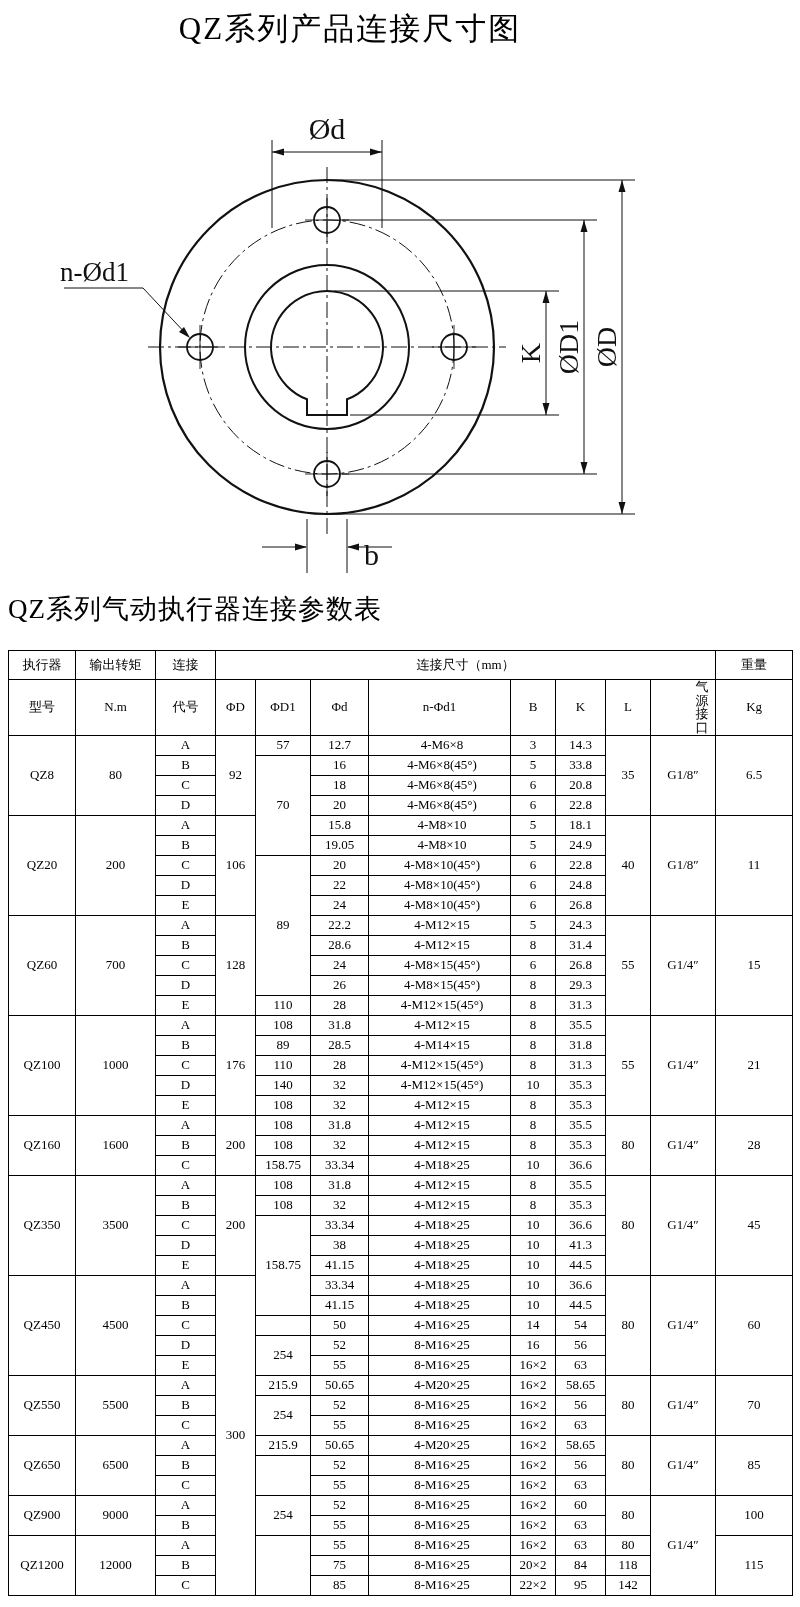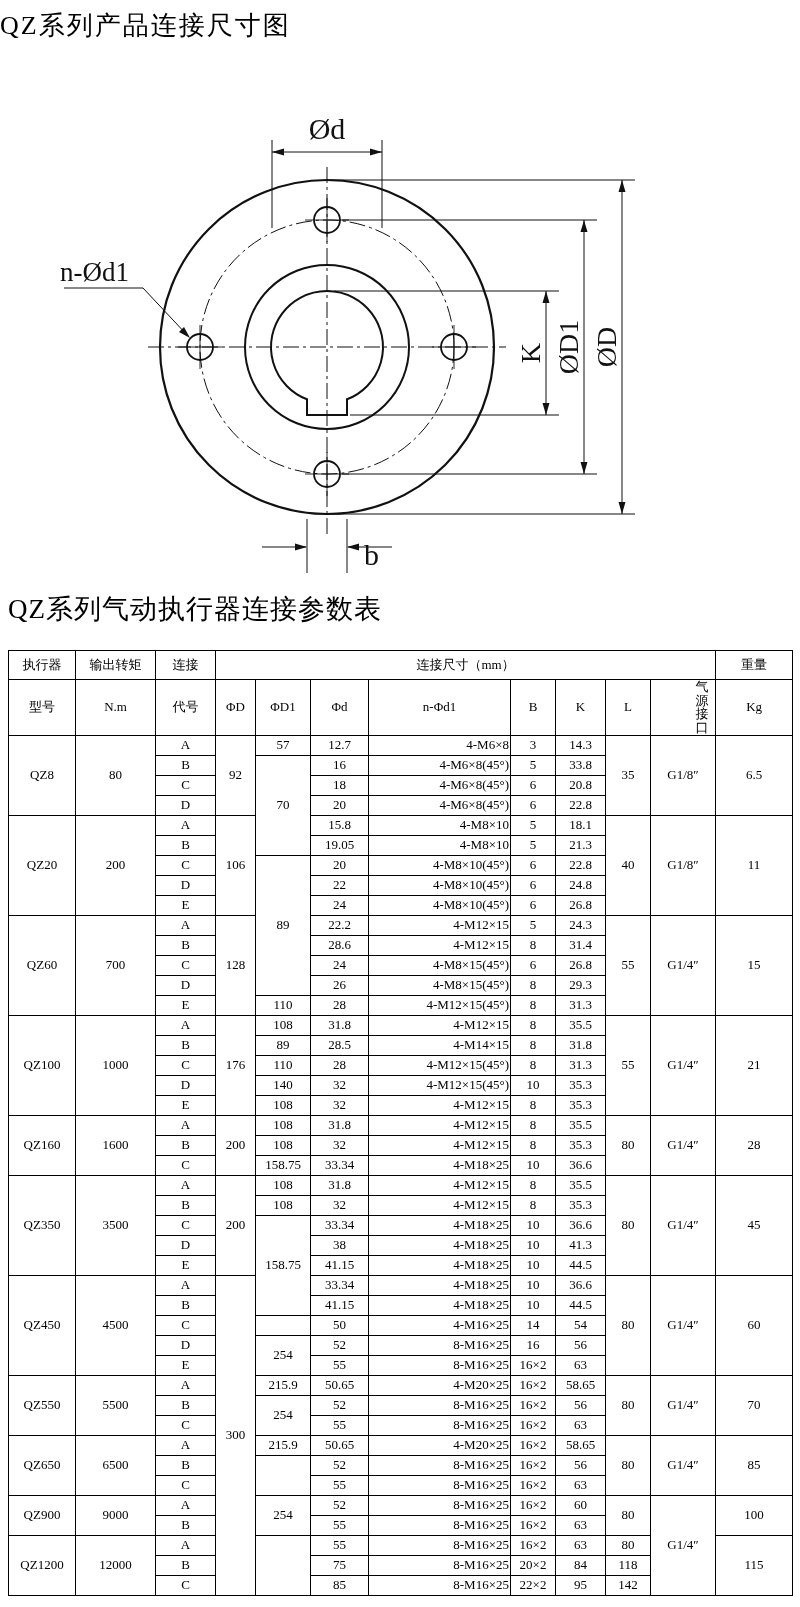--- a/index.html
+++ b/index.html
@@ -5,41 +5,41 @@
 <style>
   * { margin:0; padding:0; box-sizing:border-box; }
   html,body { background:#ffffff; }
   body {
     width:800px; height:1607px; position:relative;
     font-family:"Liberation Serif","DejaVu Serif",serif;
     color:#000;
   }
   .doc-title{
     position:absolute; top:8px; left:0; width:700px;
-    font-size:26px; font-weight:normal;
+    text-align:center; font-size:31px; font-weight:normal;
     letter-spacing:2px;
   }
   .drawing{ position:absolute; top:95px; left:0; }
   .table-heading{
     position:absolute; top:591px; left:8px;
     font-size:27px; font-weight:normal; letter-spacing:1px;
   }
   table.spec{
     position:absolute; left:8px; top:650px; width:784px;
     border-collapse:collapse; table-layout:fixed;
     font-size:13px; line-height:1.05;
   }
   table.spec th, table.spec td{
     border:1px solid #000; text-align:center; vertical-align:middle;
     font-weight:normal; padding:0 1px; overflow:hidden;
   }
   table.spec thead tr.h1{ height:29px; }
   table.spec thead tr.h2{ height:35px; }
   table.spec tbody tr{ height:20px; }
-  table.spec td.al{ text-align:right; padding-left:6px; }
+  table.spec td.al{ text-align:center; padding-left:6px; }
   table.spec th.pre{ white-space:pre-line;padding-left:39px; }
 </style>
 </head>
 <body>
 
 <h1 class="doc-title">QZ系列产品连接尺寸图</h1>
 
 <svg class="drawing" width="800" height="500" viewBox="0 0 800 500">
   <g stroke="#111" fill="none">
 
@@ -216,21 +216,21 @@
         <td>18.1</td>
         <td rowspan="5">40</td>
         <td rowspan="5">G1/8″</td>
         <td rowspan="5">11</td>
       </tr>
       <tr>
         <td>B</td>
         <td>19.05</td>
         <td class="al">4-M8×10</td>
         <td>5</td>
-        <td>21.3</td>
+        <td>24.9</td>
       </tr>
       <tr>
         <td>C</td>
         <td rowspan="7">89</td>
         <td>20</td>
         <td class="al">4-M8×10(45°)</td>
         <td>6</td>
         <td>22.8</td>
       </tr>
       <tr>

